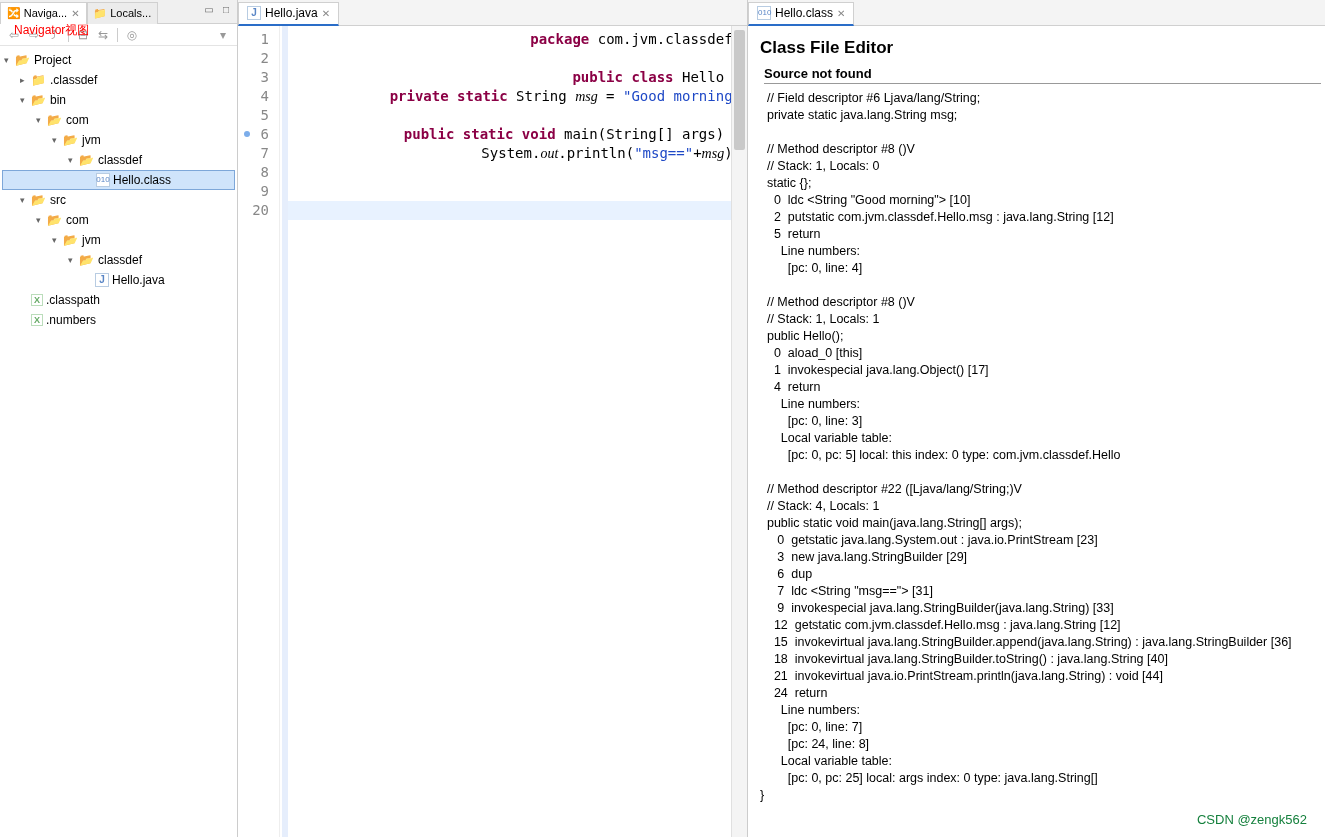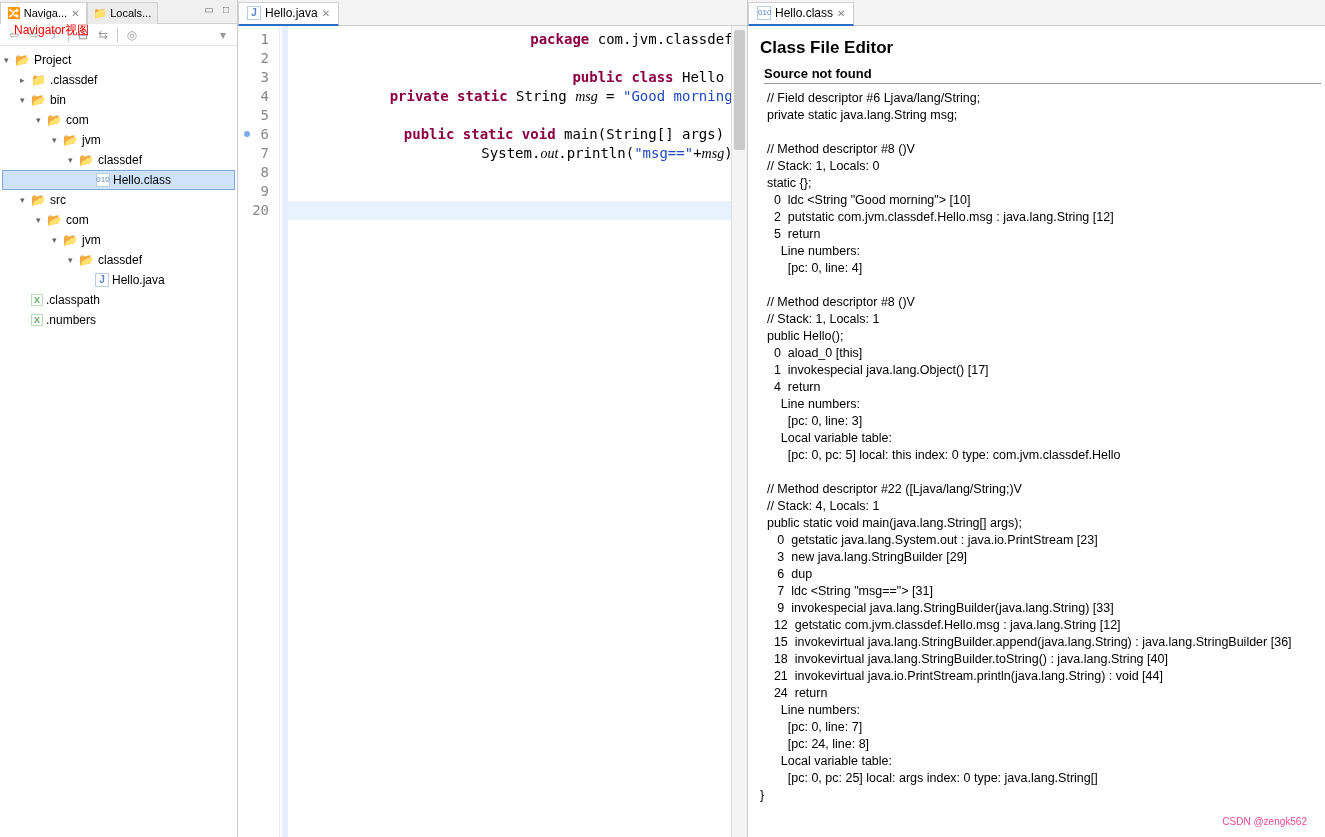--- a/index.html
+++ b/index.html
@@ -134,21 +134,21 @@
     flex:1; display:flex; flex-direction:column;
   }
   .right-body {
     padding: 6px 4px 0 12px; overflow:auto; font-size:13px;
   }
   .right-body h2 { font-size:17px; font-weight:bold; margin: 6px 0 8px 0;}
   .right-body h3 { font-size:13px; font-weight:bold; margin: 2px 0 6px 4px; border-bottom:1px solid #999; padding-bottom:2px;}
   .right-body .note { font-size:12px; margin: 8px 0 12px 0;}
   .bytecode { font-size:12.5px; line-height:17px; white-space:pre; font-family: Liberation Sans, sans-serif;}
   .watermark {
-    position:fixed; right:18px; bottom:10px; color:#ec4899; font-size:10px; pointer-events:none;
+    position:fixed; right:18px; bottom:10px; color:#15803d; font-size:13px; pointer-events:none;
   }
 </style>
 </head>
 <body>
 
 <div class="left-panel">
   <div class="view-tabs">
     <div class="view-tab">
       <span class="icon">🔀</span>
       <span>Naviga...</span>

